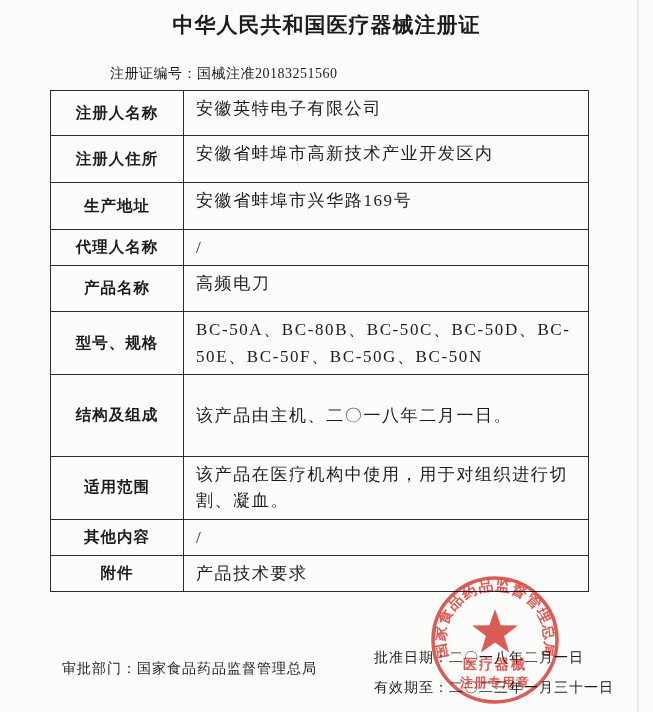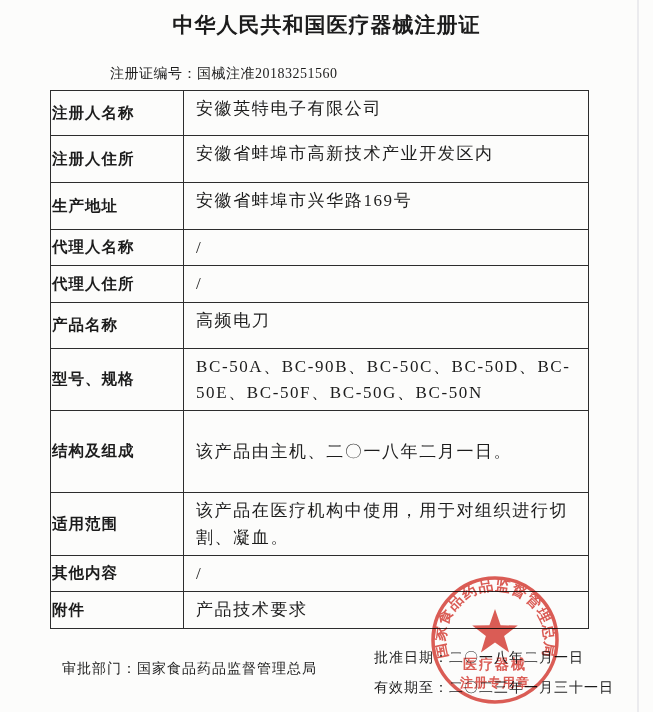--- a/index.html
+++ b/index.html
@@ -25,21 +25,21 @@
     position: absolute; top: 65px; left: 110px;
     font-size: 14px; font-family: "Liberation Serif", serif;
     letter-spacing: 0.5px;
   }
   table.cert {
     position: absolute; top: 90px; left: 50px; width: 539px;
     border-collapse: collapse; table-layout: fixed;
   }
   table.cert td { border: 1.5px solid #2d2d2d; overflow: hidden; }
   td.lbl {
-    width: 130px; text-align: left; vertical-align: middle;
+    width: 130px; text-align: center; vertical-align: middle;
     font-weight: bold; font-size: 15.5px; letter-spacing: 1px;
   }
   td.val {
     font-size: 17px; font-family: "Liberation Serif", serif;
     letter-spacing: 1.6px; line-height: 1.55;
     padding: 5px 10px 4px 12px; vertical-align: top;
   }
   tr.vmid td.val { vertical-align: middle; }
   tr.h45{height:45px} tr.h47{height:47px} tr.h33{height:33px}
   tr.h32{height:32px} tr.h46{height:46px} tr.h51{height:51px}
@@ -83,31 +83,27 @@
         <td class="val">安徽省蚌埠市高新技术产业开发区内</td>
       </tr>
       <tr class="h47">
         <td class="lbl">生产地址</td>
         <td class="val">安徽省蚌埠市兴华路169号</td>
       </tr>
       <tr class="h33">
         <td class="lbl">代理人名称</td>
         <td class="val">/</td>
       </tr>
-      <tr class="h32">
-        <td class="lbl">代理人住所</td>
-        <td class="val">/</td>
-      </tr>
       <tr class="h46">
         <td class="lbl">产品名称</td>
         <td class="val">高频电刀</td>
       </tr>
       <tr class="h51">
         <td class="lbl">型号、规格</td>
-        <td class="val">BC-50A、BC-90B、BC-50C、BC-50D、BC-50E、BC-50F、BC-50G、BC-50N</td>
+        <td class="val">BC-50A、BC-80B、BC-50C、BC-50D、BC-50E、BC-50F、BC-50G、BC-50N</td>
       </tr>
       <tr class="h82 vmid">
         <td class="lbl">结构及组成</td>
         <td class="val">该产品由主机、二〇一八年二月一日。</td>
       </tr>
       <tr class="h53 vmid">
         <td class="lbl">适用范围</td>
         <td class="val">该产品在医疗机构中使用，用于对组织进行切割、凝血。</td>
       </tr>
       <tr class="h32">

